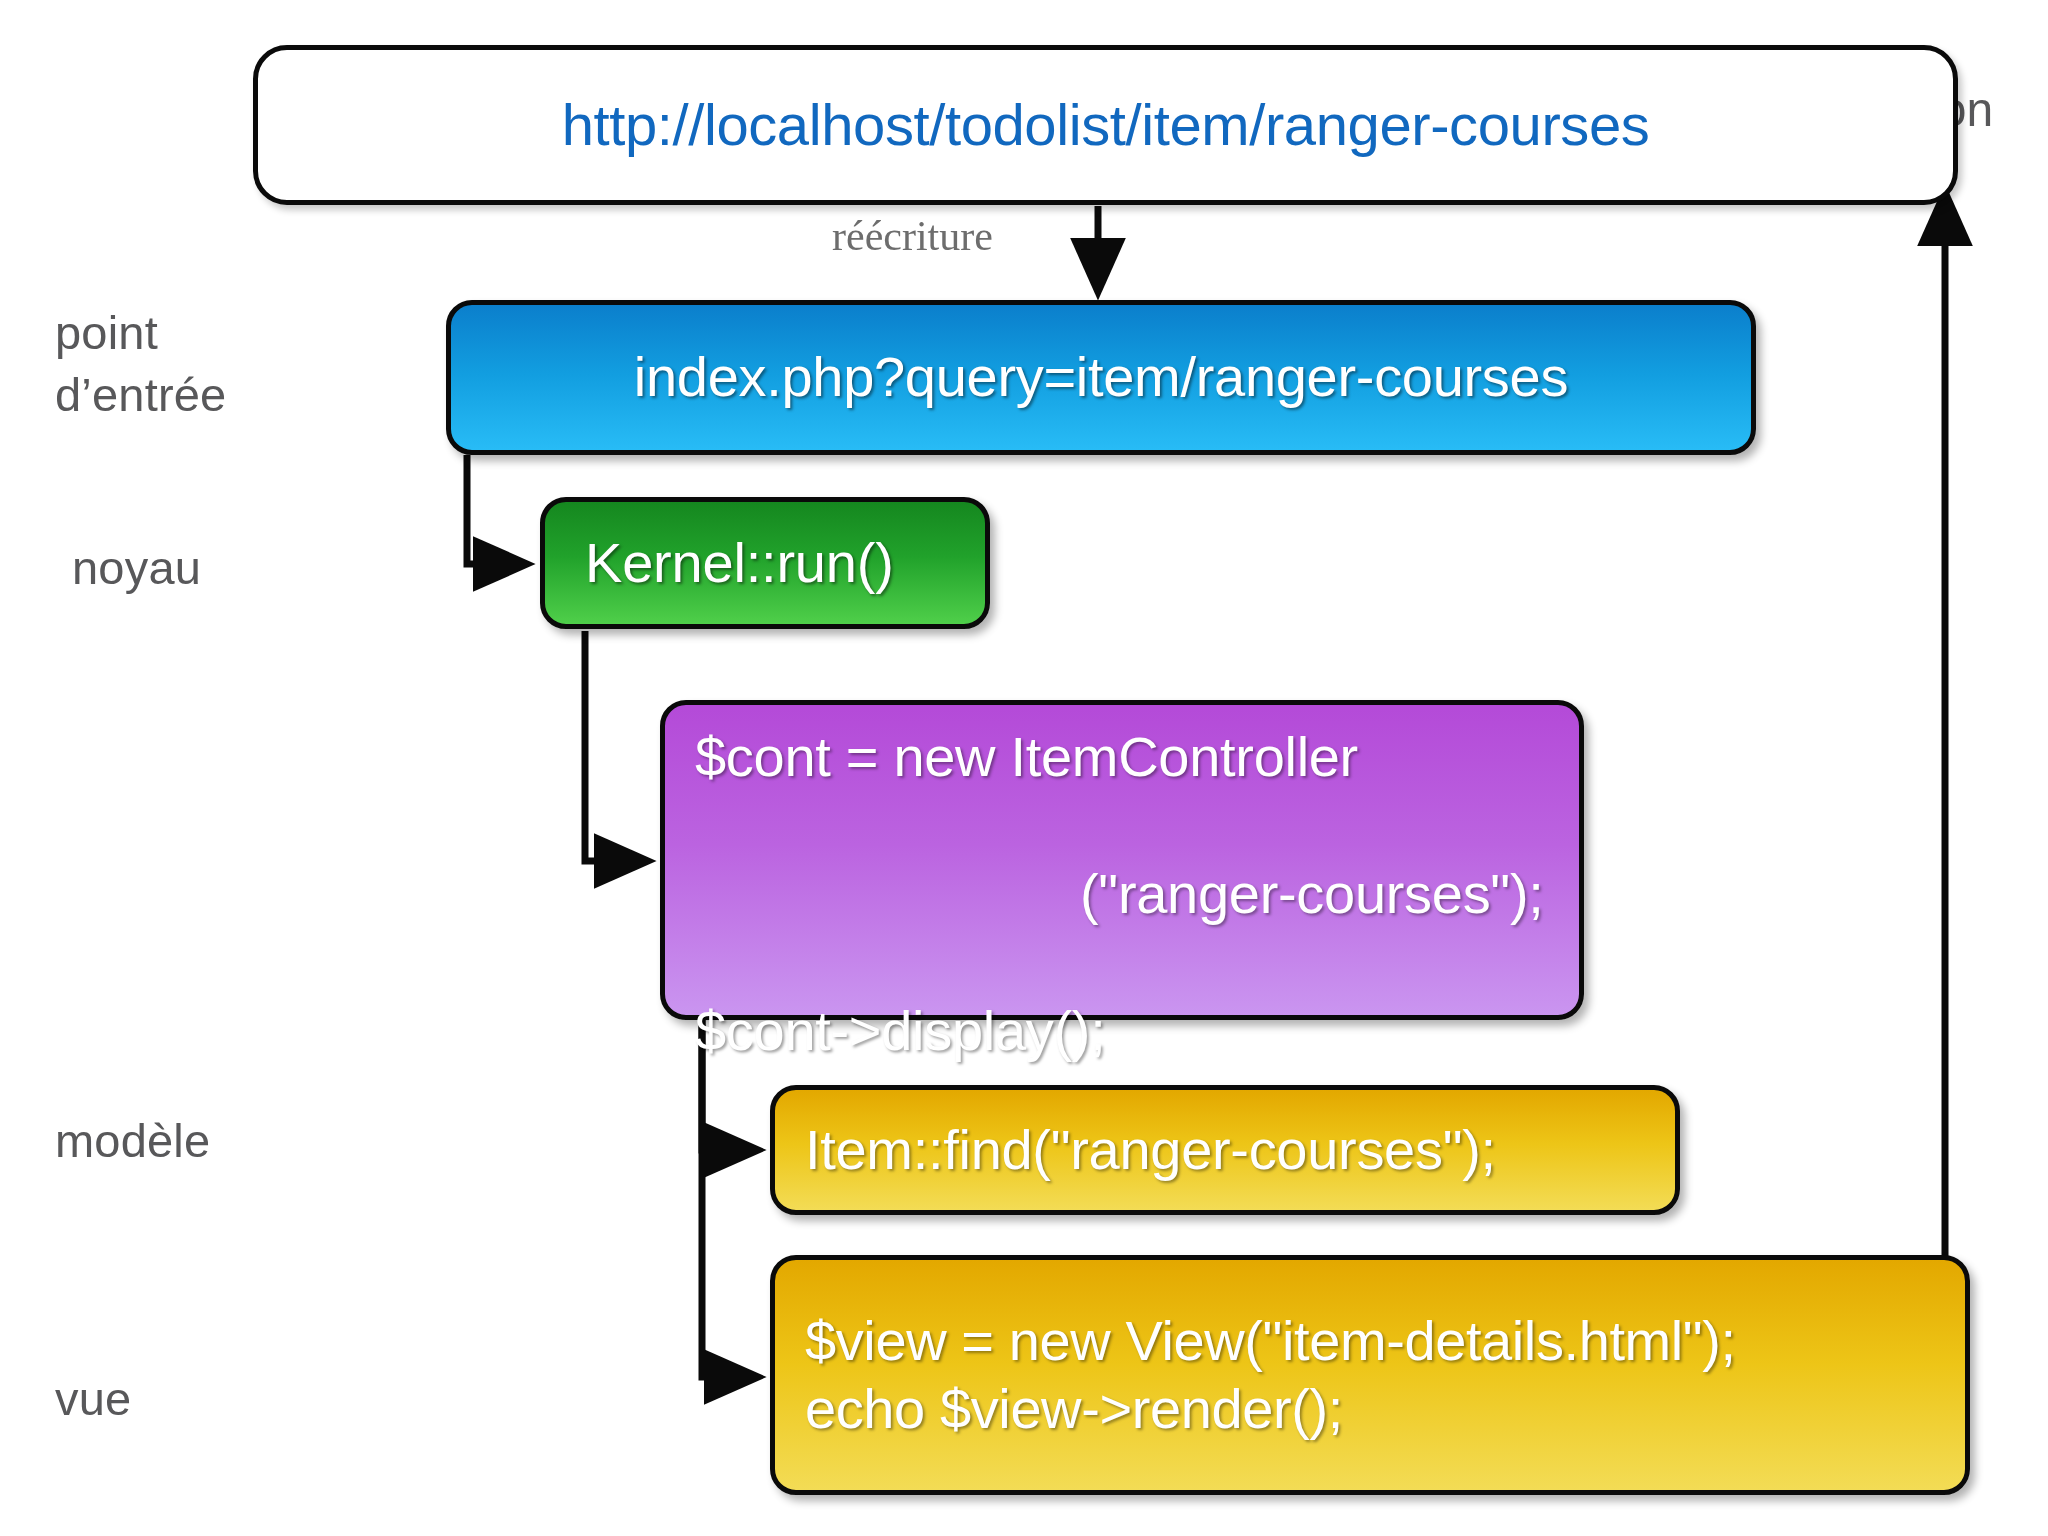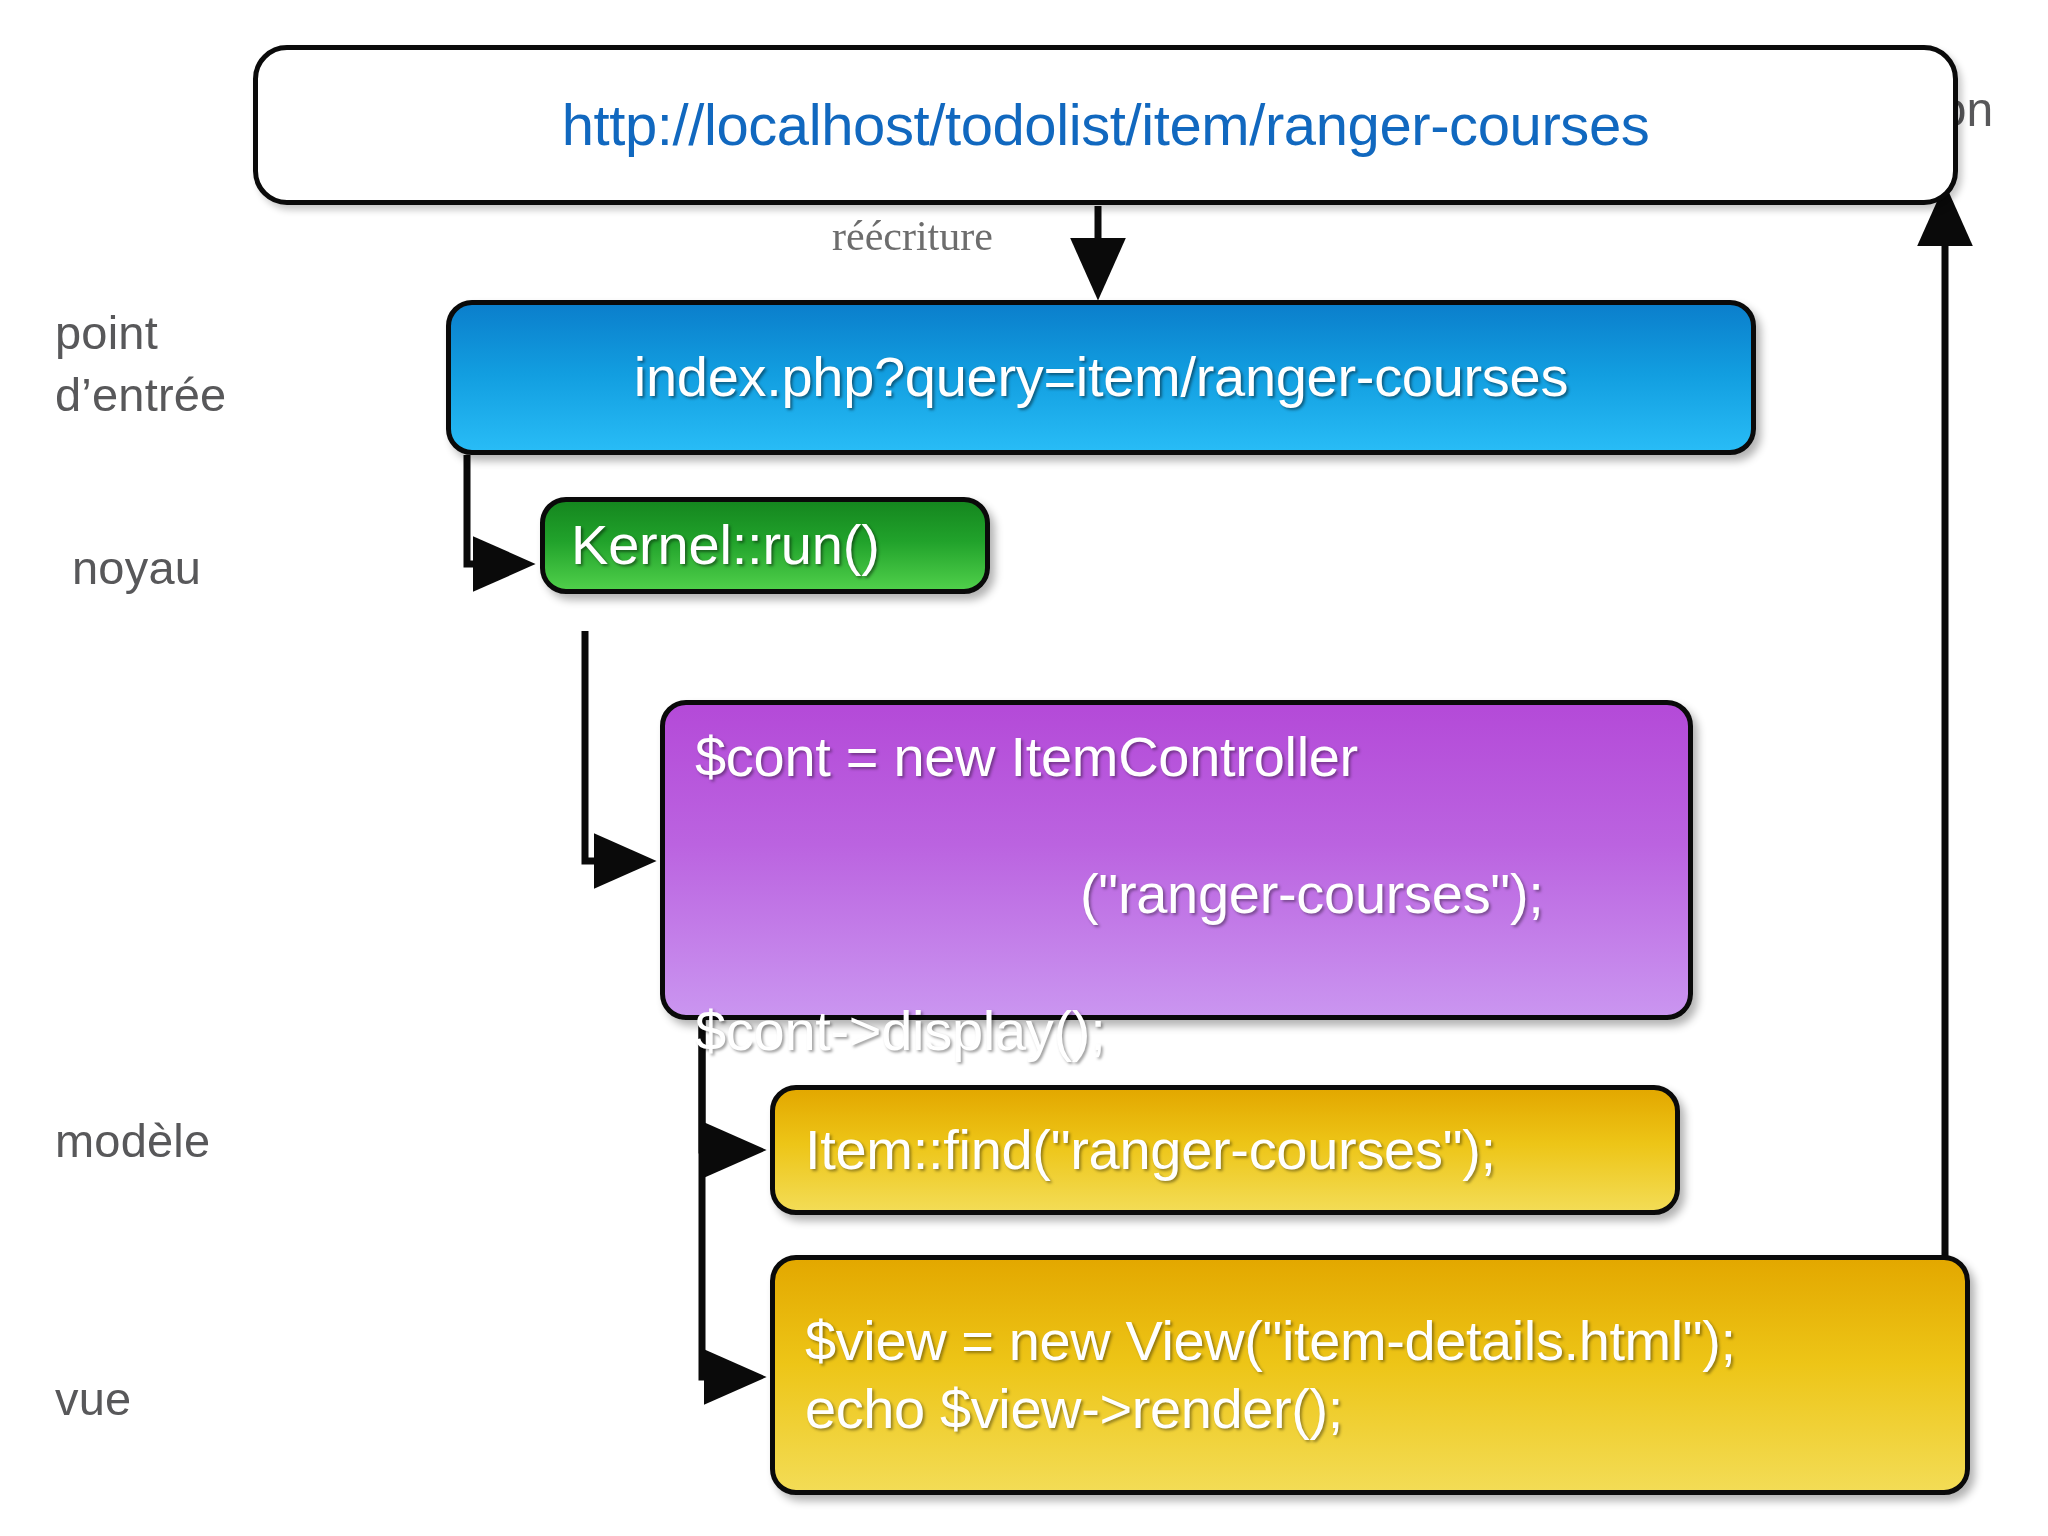--- a/index.html
+++ b/index.html
@@ -67,36 +67,36 @@
   #entry-node .txt{
     text-align:center;
     color:#ffffff;
     font-size:56px;
     letter-spacing:-0.3px;
     text-shadow:2px 2px 3px rgba(0,0,0,0.45);
   }
 
   
   #kernel-node{
-    left:540px; top:497px; width:450px; height:97px;
+    left:540px; top:497px; width:450px; height:132px;
     background:linear-gradient(to bottom,#15871f 0%, #21a22b 45%, #4fcf4a 100%);
-    padding-left:26px;
+    padding-left:40px;
     box-shadow:5px 6px 9px rgba(0,0,0,0.30);
   }
   #kernel-node .txt{
     text-align:left;
     color:#ffffff;
     font-size:56px;
     letter-spacing:-0.2px;
     text-shadow:2px 2px 3px rgba(0,0,0,0.45);
   }
 
   
   #controller-node{
-    left:660px; top:700px; width:1033px; height:320px;
+    left:660px; top:700px; width:924px; height:320px;
     background:linear-gradient(to bottom,#b44ad8 0%, #bb63e0 45%, #ca95f0 100%);
     padding-left:30px; padding-right:28px;
     box-shadow:5px 6px 9px rgba(0,0,0,0.30);
     align-items:center;
   }
   #controller-node .txt{
     text-align:left;
     color:#ffffff;
     font-size:56px;
     letter-spacing:-0.3px;

